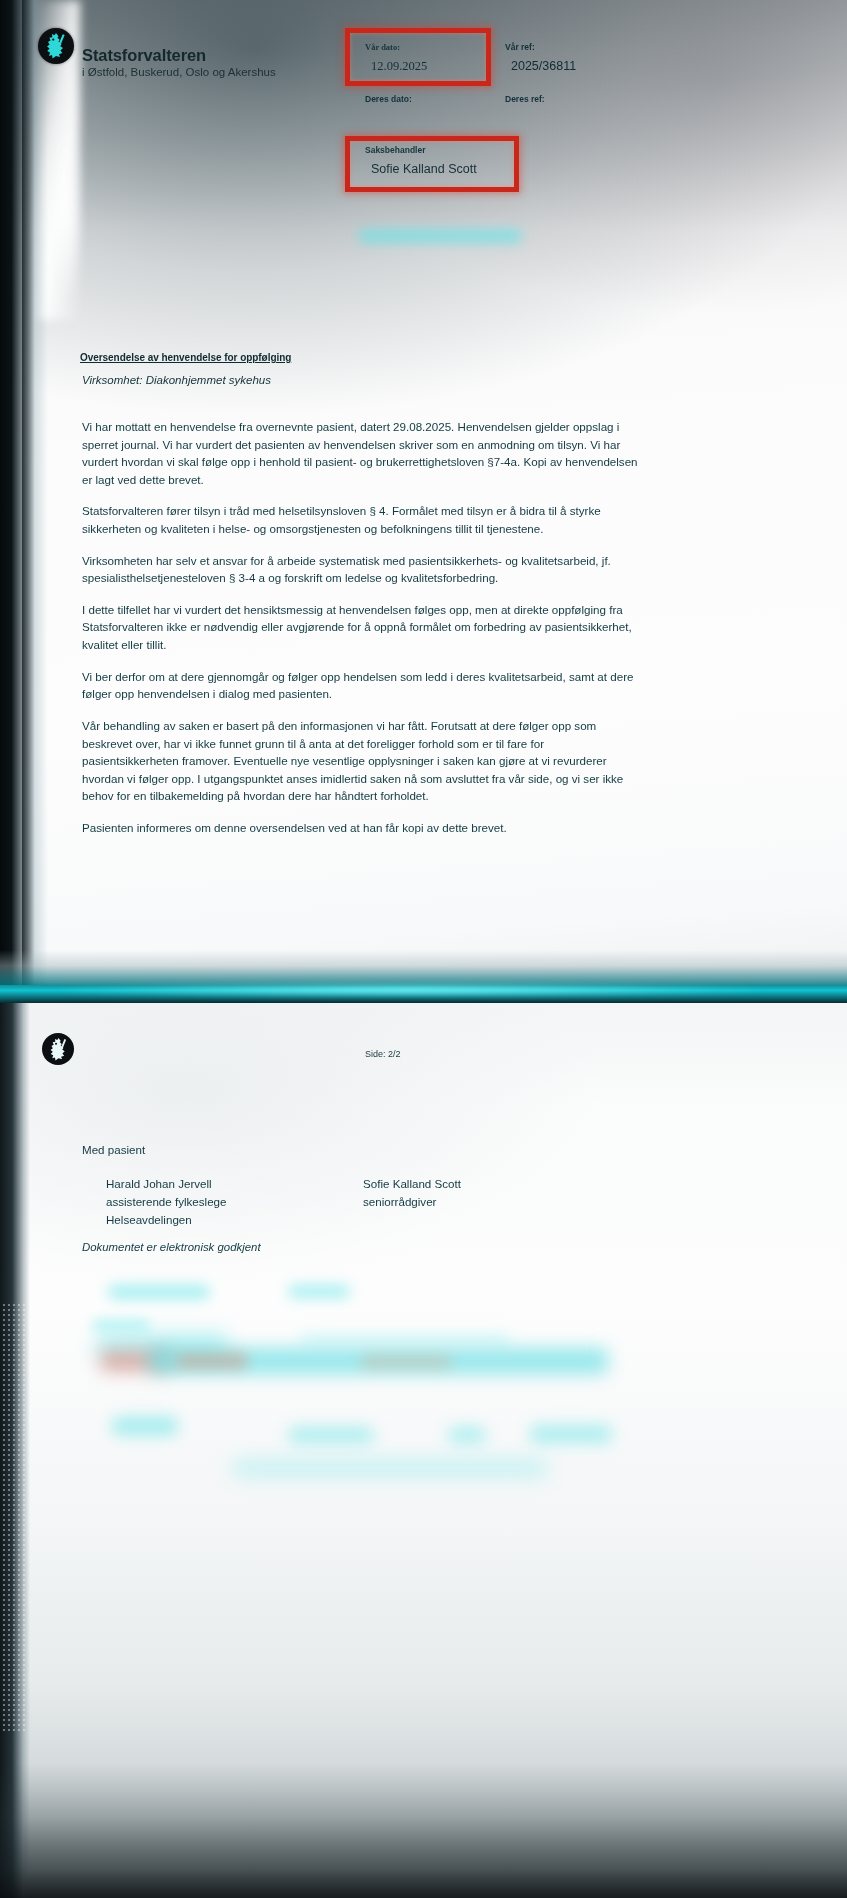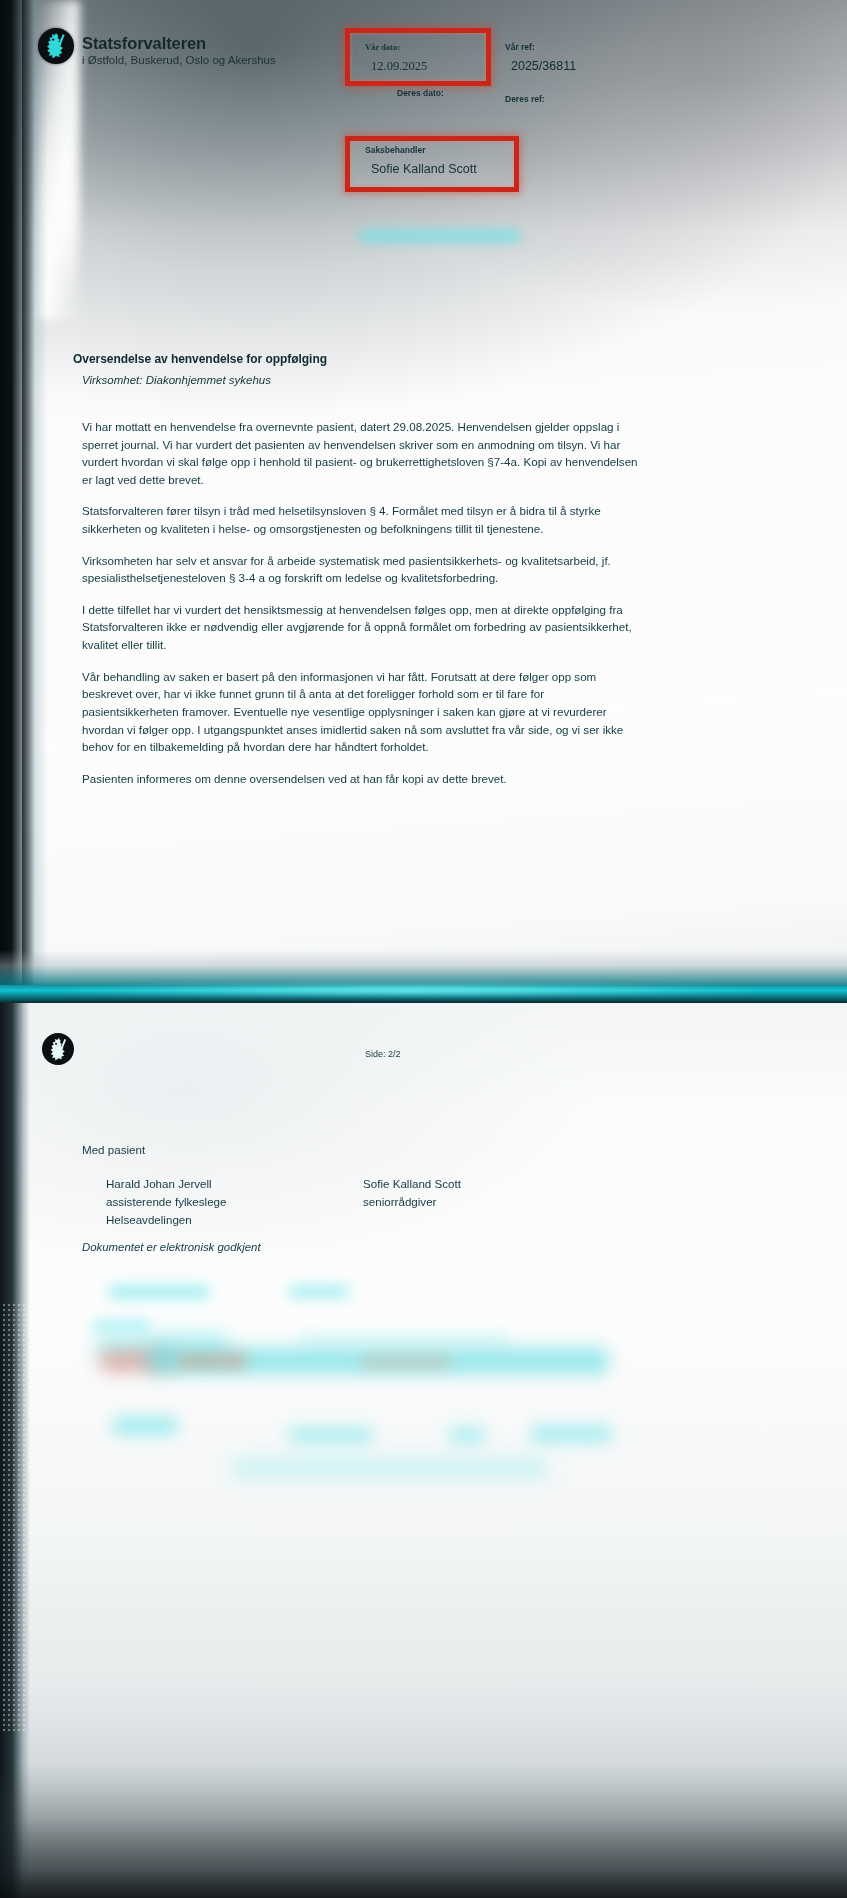--- a/index.html
+++ b/index.html
@@ -56,38 +56,38 @@
   
   .logo-circle {
     position: absolute; left: 38px; top: 28px; width: 36px; height: 36px;
     border-radius: 50%; background: #0b0f11; z-index: 10;
     box-shadow: 0 0 3px rgba(0,0,0,0.5);
     display: flex; align-items: center; justify-content: center;
   }
   .logo-circle svg { width: 26px; height: 30px; display: block; }
 
   .brand {
-    position: absolute; left: 82px; top: 34px; z-index: 10;
+    position: absolute; left: 82px; top: 46px; z-index: 10;
   }
   .brand-name {
     font-size: 16.5px; font-weight: bold; color: #15282c; letter-spacing: -0.1px;
     line-height: 1.1; white-space: nowrap;
   }
   .brand-sub {
     font-size: 11.5px; color: #1d3035; margin-top: 2px; white-space: nowrap;
   }
 
   
   .meta { position: absolute; z-index: 10; }
   .meta-lbl { font-size: 8.5px; font-weight: bold; color: #13313a; line-height: 1.2; white-space: nowrap; }
   .meta-val { font-size: 12.5px; color: #102b33; margin-top: 7px; white-space: nowrap; margin-left: 6px; }
 
   #m-vardato { left: 365px; top: 42px; font-family: Liberation Serif, serif; }
   #m-varref  { left: 505px; top: 42px; }
-  #m-deresdato { left: 365px; top: 88px; margin-left: 32px; }
+  #m-deresdato { left: 365px; top: 94px; }
   #m-deresref  { left: 505px; top: 94px; }
   #m-saksb   { left: 365px; top: 145px; }
 
   
   .redbox {
     position: absolute; border: 5px solid #c9271b; z-index: 12;
     box-shadow: 0 0 7px 2px rgba(220,60,40,0.45), inset 0 0 5px rgba(255,120,90,0.5);
     background: rgba(255,255,255,0.02);
   }
   #redbox-date { left: 345px; top: 28px; width: 146px; height: 58px; }
@@ -102,22 +102,22 @@
 
   
   .smudge {
     position: absolute; border-radius: 7px; z-index: 9; pointer-events: none;
   }
   #sm1 { left: 358px; top: 229px; width: 164px; height: 14px;
     background: #6fe2e6; filter: blur(6px); opacity: 0.72; }
 
   
   .doc-title {
-    position: absolute; left: 73px; top: 352px; z-index: 10;
-    font-size: 12px; font-weight: bold; color: #0f2a30; letter-spacing: -0.05px;
+    position: absolute; left: 80px; top: 352px; z-index: 10;
+    font-size: 10px; font-weight: bold; color: #0f2a30; letter-spacing: -0.05px; text-decoration: underline;
   }
   .doc-sub {
     position: absolute; left: 82px; top: 374px; z-index: 10;
     font-size: 11.5px; font-style: italic; color: #11333a;
   }
   .body-block { position: absolute; left: 82px; width: 557px; z-index: 10; }
   .para {
     font-size: 11.6px; line-height: 1.52; color: #123a42;
     margin-bottom: 14px; text-align: left;
   }
@@ -250,20 +250,21 @@
   <div class="smudge" id="sm1"></div>
 
   <div class="doc-title">Oversendelse av henvendelse for oppfølging</div>
   <div class="doc-sub">Virksomhet: Diakonhjemmet sykehus</div>
 
   <div class="body-block" style="top:418px;">
     <div class="para">Vi har mottatt en henvendelse fra overnevnte pasient, datert 29.08.2025. Henvendelsen gjelder oppslag i sperret journal. Vi har vurdert det pasienten av henvendelsen skriver som en anmodning om tilsyn. Vi har vurdert hvordan vi skal følge opp i henhold til pasient- og brukerrettighetsloven §7-4a. Kopi av henvendelsen er lagt ved dette brevet.</div>
     <div class="para">Statsforvalteren fører tilsyn i tråd med helsetilsynsloven § 4. Formålet med tilsyn er å bidra til å styrke sikkerheten og kvaliteten i helse- og omsorgstjenesten og befolkningens tillit til tjenestene.</div>
     <div class="para">Virksomheten har selv et ansvar for å arbeide systematisk med pasientsikkerhets- og kvalitetsarbeid, jf. spesialisthelsetjenesteloven § 3-4 a og forskrift om ledelse og kvalitetsforbedring.</div>
     <div class="para">I dette tilfellet har vi vurdert det hensiktsmessig at henvendelsen følges opp, men at direkte oppfølging fra Statsforvalteren ikke er nødvendig eller avgjørende for å oppnå formålet om forbedring av pasientsikkerhet, kvalitet eller tillit.</div>
+    <div class="para">Vi ber derfor om at dere gjennomgår og følger opp hendelsen som ledd i deres kvalitetsarbeid, samt at dere følger opp henvendelsen i dialog med pasienten.</div>
     <div class="para">Vår behandling av saken er basert på den informasjonen vi har fått. Forutsatt at dere følger opp som beskrevet over, har vi ikke funnet grunn til å anta at det foreligger forhold som er til fare for pasientsikkerheten framover. Eventuelle nye vesentlige opplysninger i saken kan gjøre at vi revurderer hvordan vi følger opp. I utgangspunktet anses imidlertid saken nå som avsluttet fra vår side, og vi ser ikke behov for en tilbakemelding på hvordan dere har håndtert forholdet.</div>
     <div class="para">Pasienten informeres om denne oversendelsen ved at han får kopi av dette brevet.</div>
   </div>
 
   <div class="bottomband"></div>
   <div class="filmedge-l"></div>
   <div class="filmedge-l2"></div>
 </div>
 
 <div id="gap"></div>

